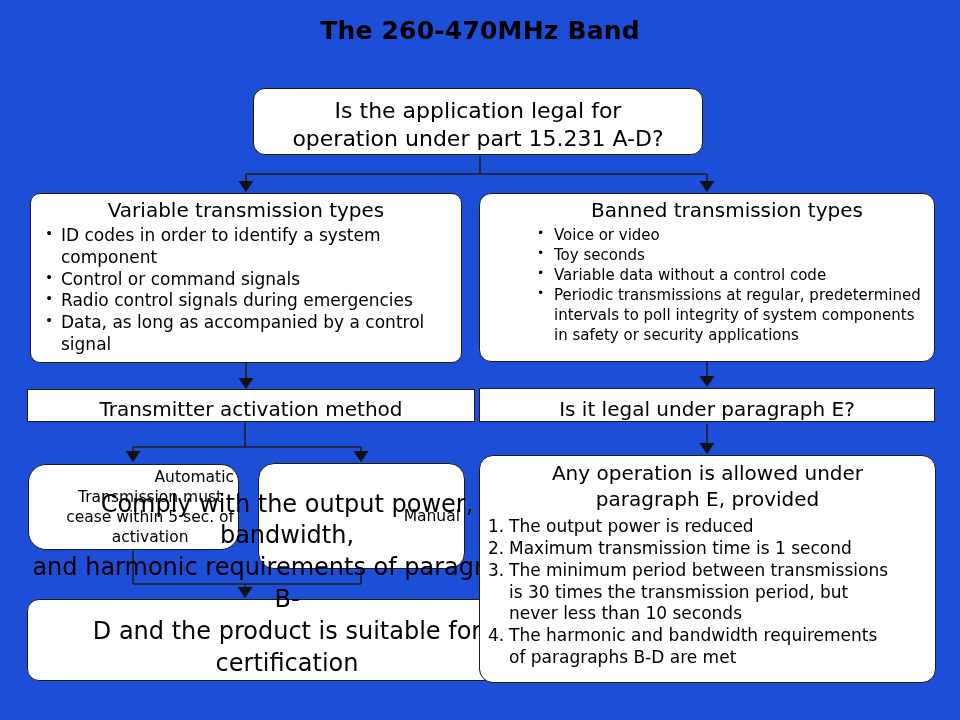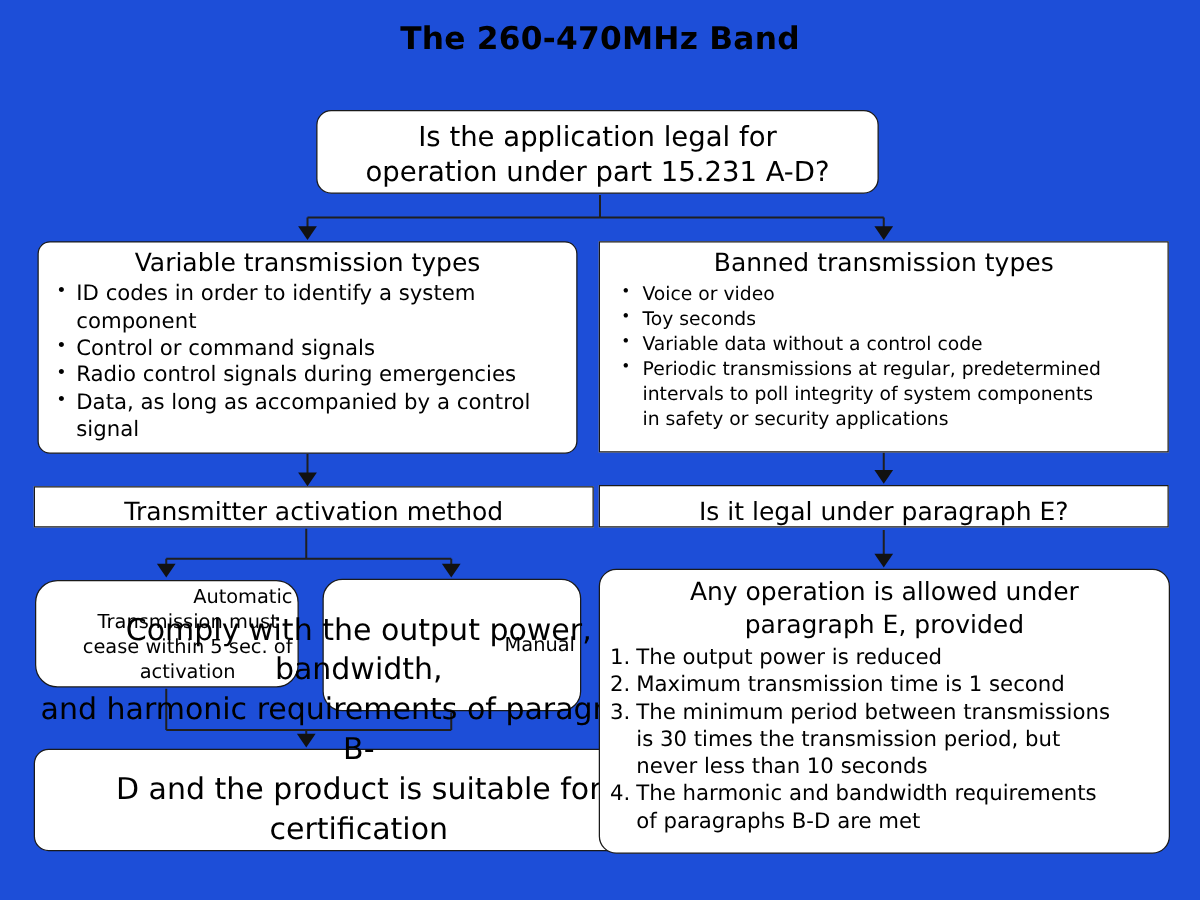--- a/index.html
+++ b/index.html
@@ -11,21 +11,21 @@
   #title{position:absolute;top:16px;left:0;width:100%;text-align:center;
     font-size:25px;font-weight:bold;margin:0;letter-spacing:.2px;}
   .box{position:absolute;border:1.6px solid #1a1a1a;background:#ffffff;box-sizing:border-box;}
   .center{display:flex;align-items:flex-end;justify-content:center;text-align:center;}
   .col{flex-direction:column;}
   .pre{white-space:pre-line;}
 
   #topbox{left:253px;top:88px;width:450px;height:67px;border-radius:12px;font-size:22px;line-height:1.3;}
 
   #allowed{left:30px;top:193px;width:432px;height:170px;border-radius:10px;}
-  #banned{left:479px;top:193px;width:456px;height:169px;border-radius:0;}
+  #banned{left:479px;top:193px;width:456px;height:169px;border-radius:12px;padding-left:40px;}
   .box-title{text-align:center;font-size:20px;line-height:1.3;padding-top:3px;}
   ul.bullets{list-style:none;margin:2px 0 0;padding:0 8px 0 10px;}
   ul.bullets li{position:relative;white-space:pre-line;}
   ul.bullets li::before{content:"\2022";position:absolute;left:4px;top:0;font-size:.82em;}
   #allowed ul.bullets li{font-size:17px;line-height:1.28;padding-left:20px;}
   #banned ul.bullets li{font-size:15px;line-height:1.34;padding-left:24px;}
   #banned ul.bullets li::before{left:7px;}
 
   #activation{left:27px;top:389px;width:448px;height:33px;font-size:20px;}
   #legal-e{left:479px;top:388px;width:456px;height:34px;font-size:20px;}

